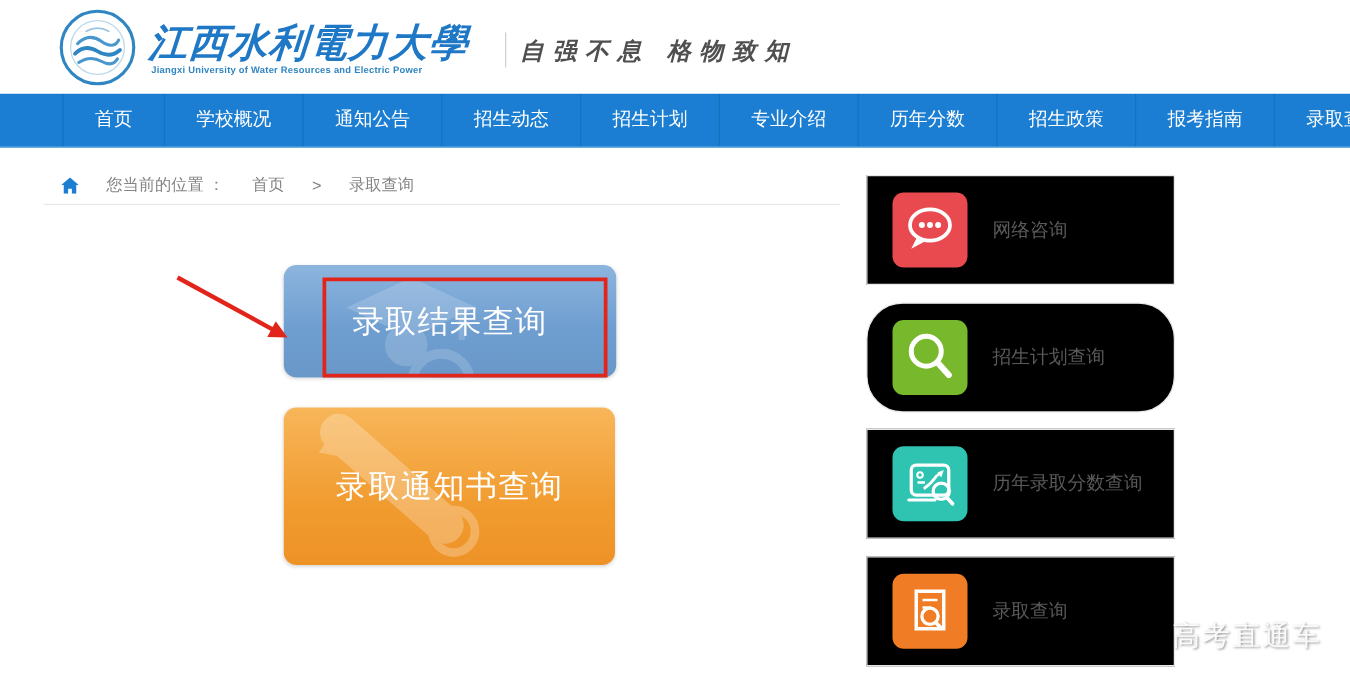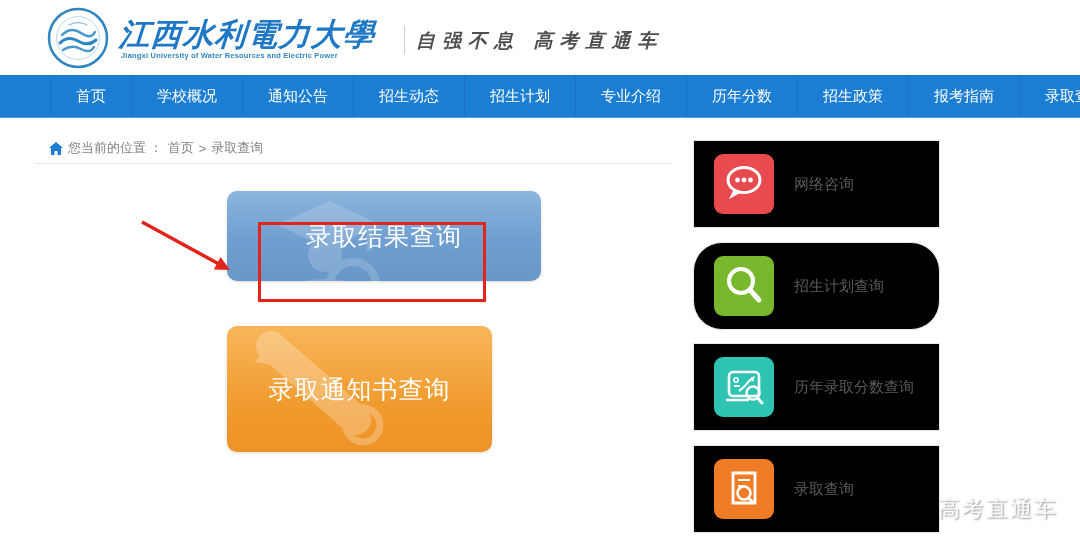--- a/index.html
+++ b/index.html
@@ -36,33 +36,32 @@
     box-sizing:border-box;border-bottom:1px solid #4f9fde;
   }
   .nav-item{
     line-height:42px;padding:0 25px;color:#ffffff;font-size:15px;
     border-left:1px solid rgba(0,0,0,0.10);cursor:pointer;white-space:nowrap;
   }
   .nav-item:last-child{border-right:1px solid rgba(0,0,0,0.10);}
   
   .breadcrumb{
     position:absolute;left:49px;top:139px;display:flex;align-items:center;
-    gap:5px;font-size:13px;color:#848484;
+    gap:22px;font-size:13px;color:#848484;
   }
   .crumb-link{cursor:pointer;}
   .crumb-line{position:absolute;left:35px;top:163px;width:637px;height:1px;background:#e9e9e9;}
   
   .big-btn{
     position:absolute;border-radius:10px;cursor:pointer;overflow:hidden;
   }
   .btn-blue{
-    left:227px;top:191px;width:266px;height:90px;
+    left:227px;top:212px;width:266px;height:90px;
     background:linear-gradient(180deg,#8cb5de 0%,#6f9ed0 55%,#6897c8 100%);
     box-shadow:0 1px 3px rgba(0,0,0,0.15);
-    padding-left:48px;
   }
   .btn-orange{
     left:227px;top:326px;width:265px;height:126px;
     background:linear-gradient(180deg,#f8b65a 0%,#f19c30 60%,#ee9226 100%);
     box-shadow:0 1px 3px rgba(0,0,0,0.15);
   }
   .big-btn-label{
     position:absolute;left:0;top:50%;width:100%;transform:translateY(-50%);
     text-align:center;color:#ffffff;font-size:25px;letter-spacing:1px;
   }
@@ -102,21 +101,21 @@
     <circle cx="31" cy="31" r="29" fill="#ffffff" stroke="#2f86c2" stroke-width="2.5"></circle>
     <circle cx="31" cy="31" r="21.5" fill="#ffffff" stroke="#bcd9ec" stroke-width="1"></circle>
     <path d="M13,36 Q21,28 31,34 T49,33" fill="none" stroke="#2f86c2" stroke-width="3" stroke-linecap="round"></path>
     <path d="M15,28 Q24,19 34,26 T48,25" fill="none" stroke="#4a97cd" stroke-width="2.4" stroke-linecap="round"></path>
     <path d="M16,43 Q25,37 34,42 T47,40" fill="none" stroke="#4a97cd" stroke-width="2.4" stroke-linecap="round"></path>
     <path d="M22,18 Q31,13 40,18" fill="none" stroke="#9cc4e2" stroke-width="1.4" stroke-linecap="round"></path>
   </svg>
   <div class="uni-name">江西水利電力大學</div>
   <div class="uni-name-en">Jiangxi University of Water Resources and Electric Power</div>
   <div class="header-sep"></div>
-  <div class="motto">自强不息 高考直通车</div>
+  <div class="motto">自强不息 格物致知</div>
 </div>
 
 <div class="nav">
   <div class="nav-item">首页</div>
   <div class="nav-item">学校概况</div>
   <div class="nav-item">通知公告</div>
   <div class="nav-item">招生动态</div>
   <div class="nav-item">招生计划</div>
   <div class="nav-item">专业介绍</div>
   <div class="nav-item">历年分数</div>

